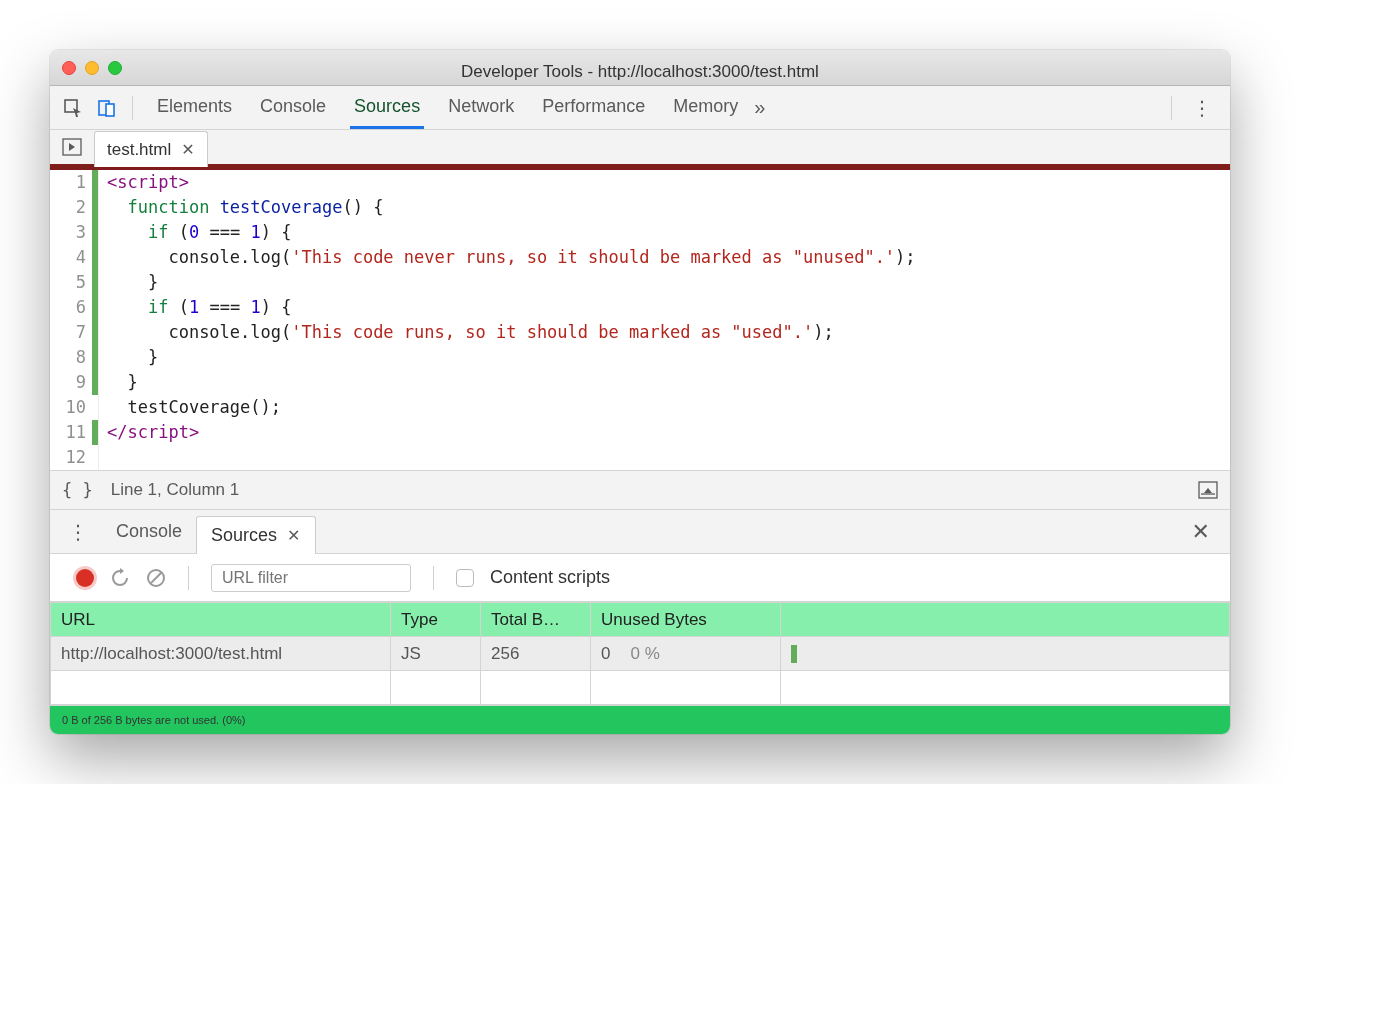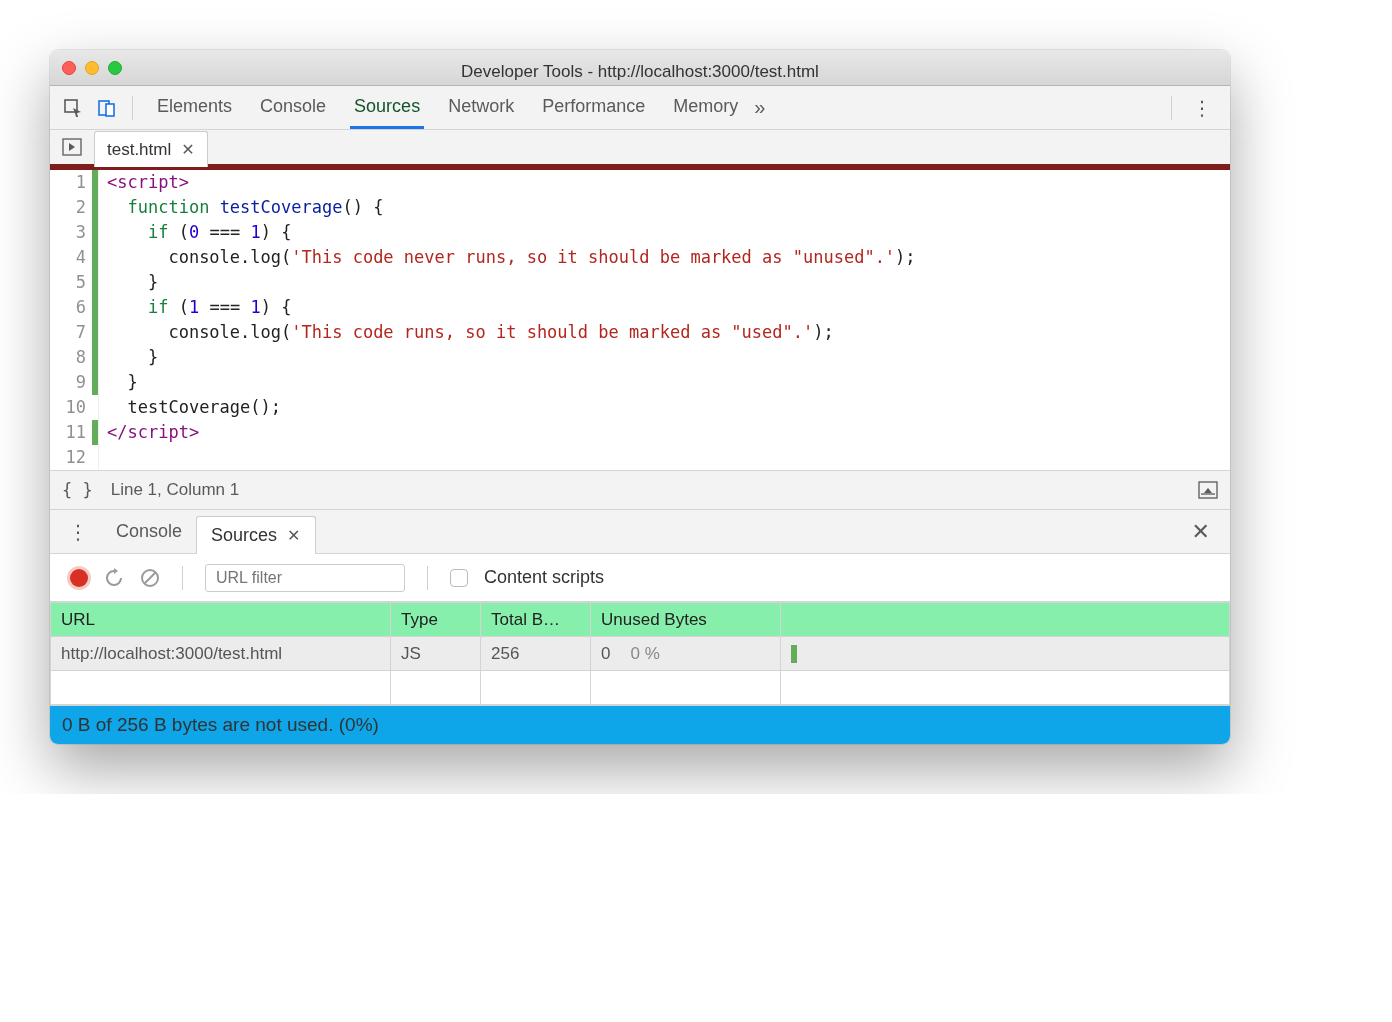--- a/index.html
+++ b/index.html
@@ -83,36 +83,36 @@
   .braces{font-family:Menlo,monospace;font-size:17px;}
   .status-icon{margin-left:auto;}
   .drawer-tabs{
     height:44px;border-bottom:1px solid #d4d4d4;background:#f3f3f3;display:flex;align-items:center;padding:0 6px;gap:2px;
   }
   .dkebab{padding:0 12px;color:#5a5a5a;font-size:20px;}
   .dtab{padding:0 14px;height:100%;display:flex;align-items:center;font-size:18px;color:#5a5a5a;gap:10px;}
   .dtab.active{background:#fff;border:1px solid #ccc;border-bottom:none;height:38px;margin-top:6px;border-radius:3px 3px 0 0;color:#333;}
   .drawer-close{margin-left:auto;padding:0 14px;color:#5a5a5a;font-size:22px;}
   .cov-toolbar{
-    height:48px;border-bottom:1px solid #d4d4d4;display:flex;align-items:center;padding:0 20px;gap:16px;
+    height:48px;border-bottom:1px solid #d4d4d4;display:flex;align-items:center;padding:0 26px;gap:16px;
   }
   .rec{width:18px;height:18px;border-radius:50%;background:#d93025;box-shadow:0 0 0 3px rgba(217,48,37,.25);}
   .reload{color:#9a9a9a;}
   .block{color:#9a9a9a;}
   .urlfilter{border:1px solid #ccc;border-radius:3px;padding:4px 10px;font-size:16px;color:#777;width:200px;}
   .chk{width:18px;height:18px;border:1px solid #bbb;border-radius:4px;background:#fff;}
   .table{width:100%;border-collapse:collapse;font-size:17px;}
   .table th{background:#86efac;border:1px solid #d4d4d4;text-align:left;padding:6px 10px;font-weight:400;color:#222;height:34px;}
   .table td{border:1px solid #d4d4d4;padding:6px 10px;height:34px;}
   .table tr.row1{background:#ececec;color:#555;}
   .table tr.row2{background:#fff;}
   .num{text-align:left;}
   .pct{display:inline-block;color:#888;margin-left:20px;}
   .bar{width:6px;height:18px;background:#63ac5a;display:inline-block;vertical-align:middle;}
-  .footer{background:#0ea5e9;border-top:1px solid #d4d4d4;padding:8px 12px;font-size:19px;color:#333;}
+  .footer{background:#22c55e;border-top:1px solid #d4d4d4;padding:8px 12px;font-size:11px;color:#333;}
   svg{display:block;}
 </style>
 </head>
 <body>
 
 <div class="window">
 
   <div class="titlebar">
     <div class="traffic">
       <div class="dot red"></div>

